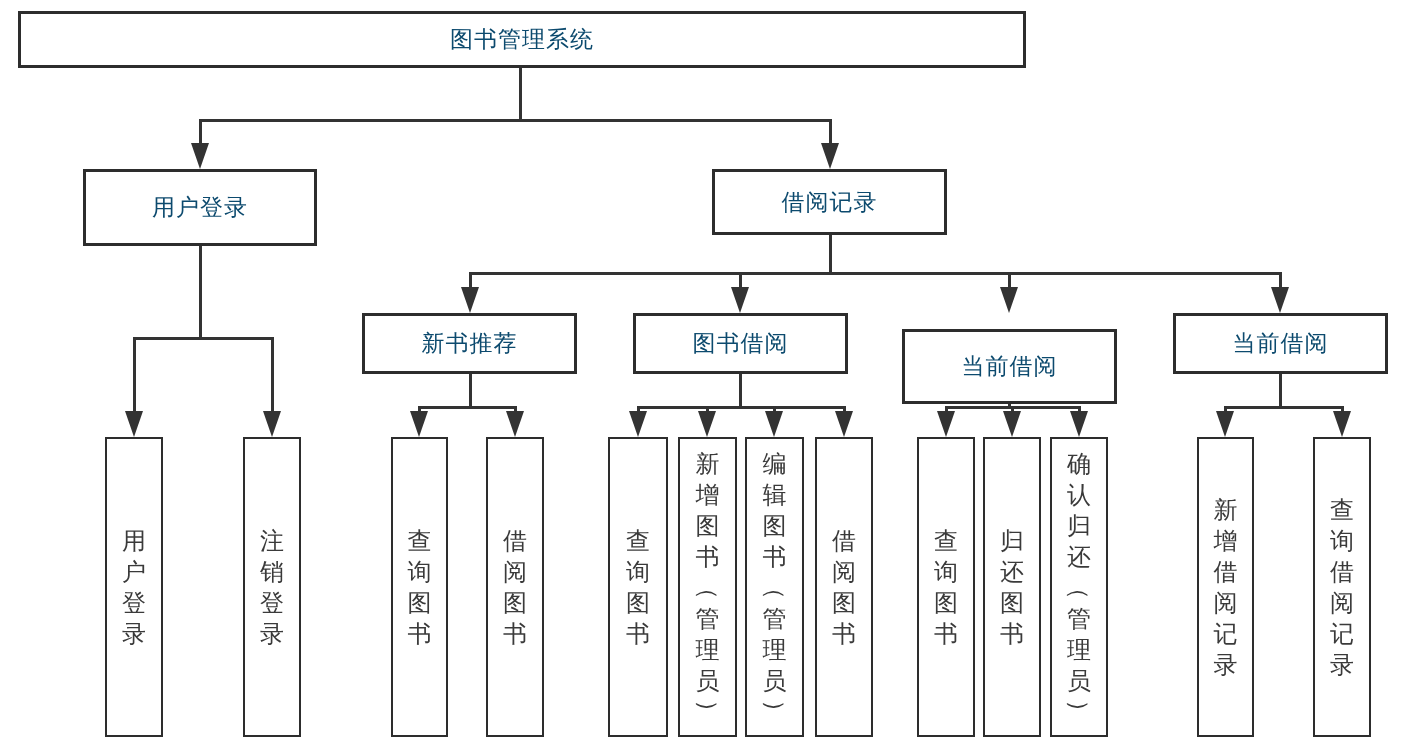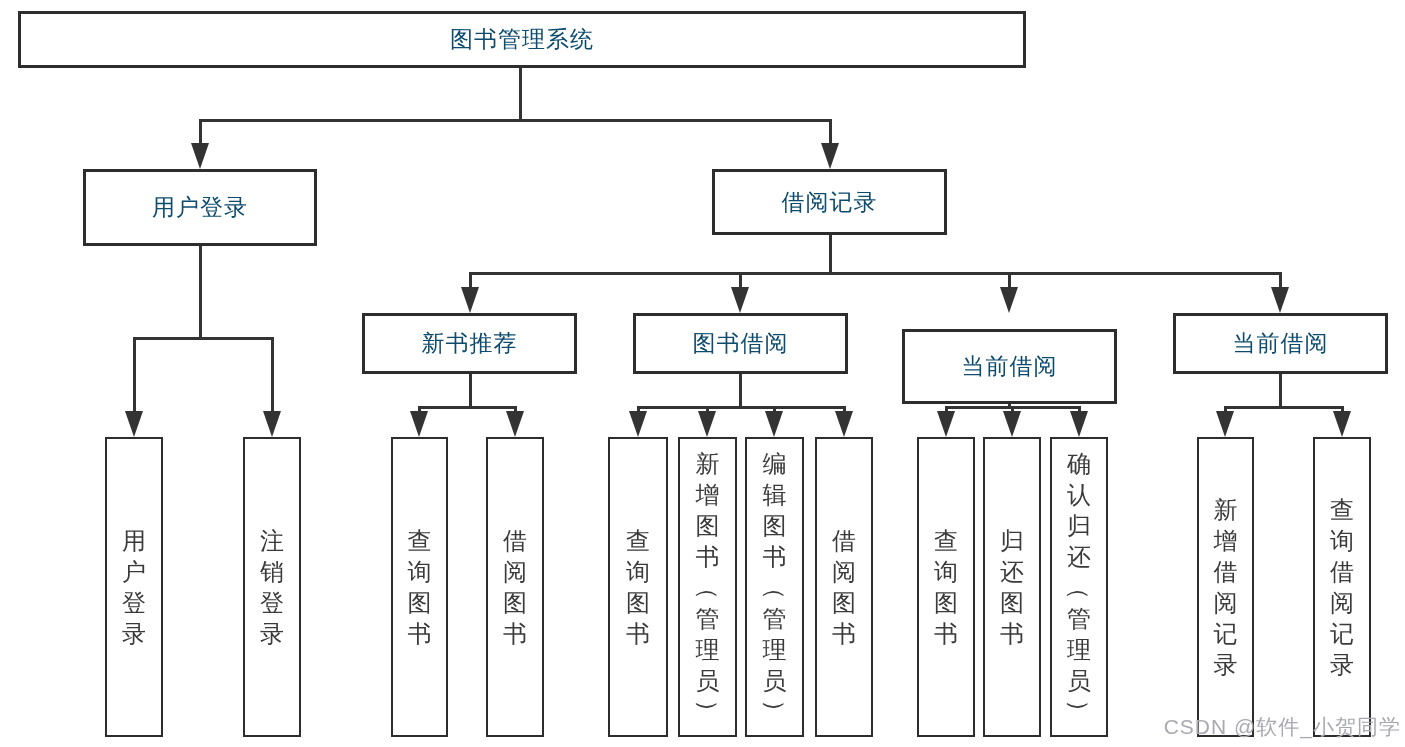--- a/index.html
+++ b/index.html
@@ -201,15 +201,14 @@
     </div>
   <div class="vbox" style="left:1313px;top:437px;width:58px;height:300px">
       <span>查</span>
       <span>询</span>
       <span>借</span>
       <span>阅</span>
       <span>记</span>
       <span>录</span>
     </div>
 
-  <div class="watermark">CSDN @软件_小贺同学</div>
 
 </div>
 
 </body></html>

